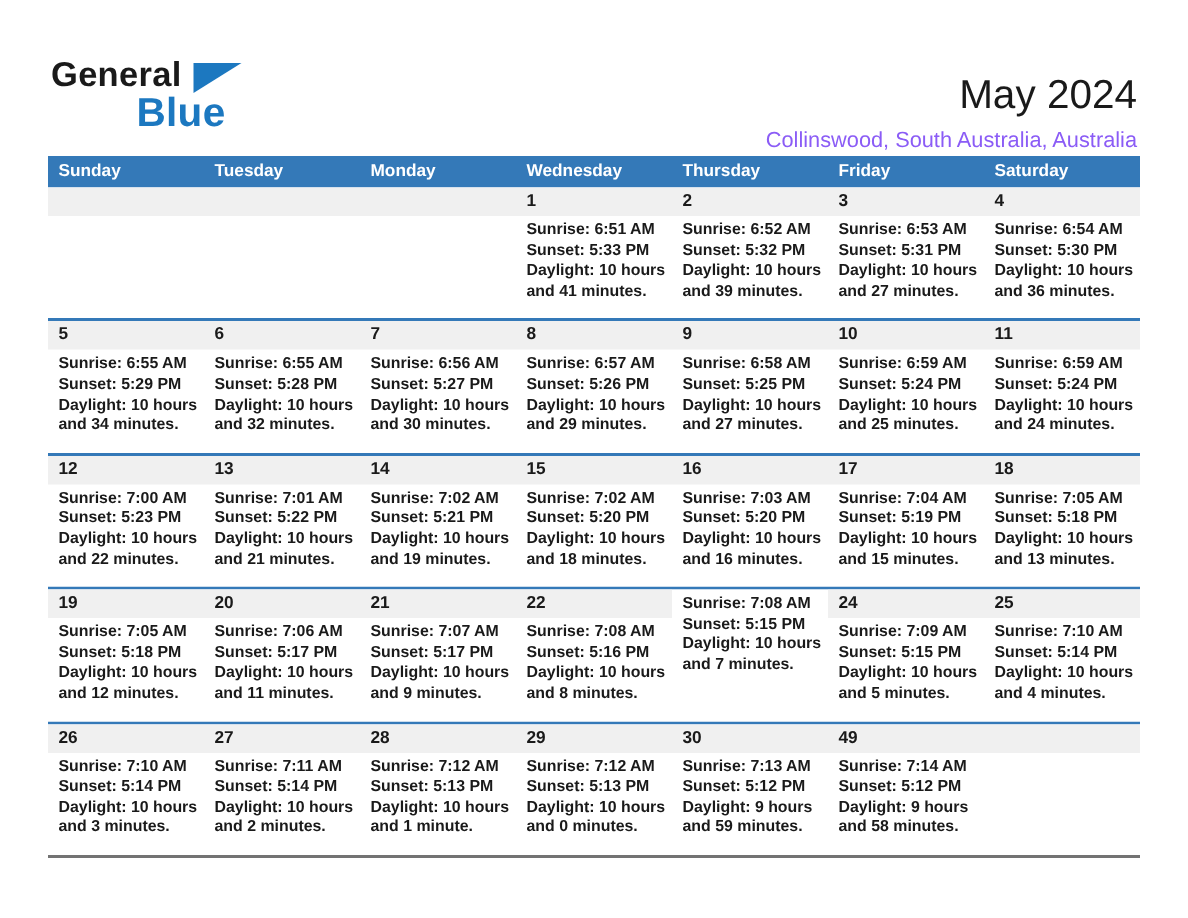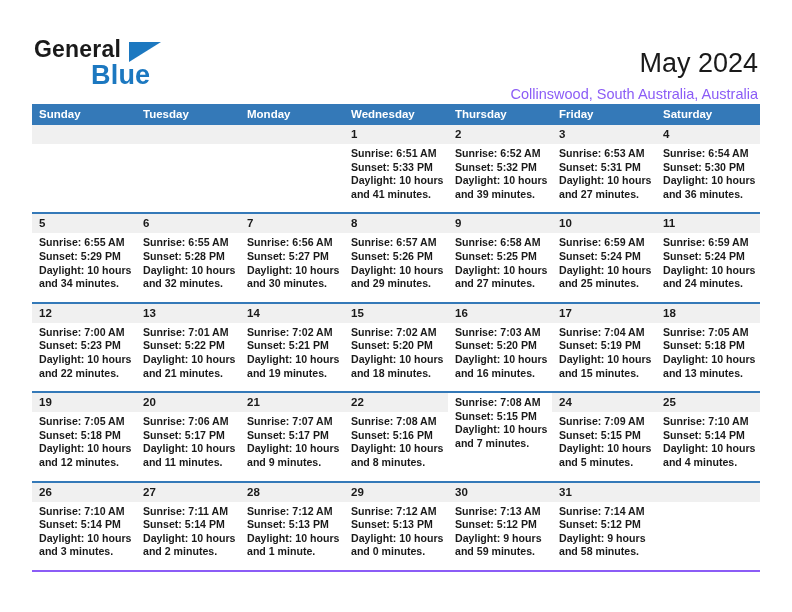--- a/index.html
+++ b/index.html
@@ -109,21 +109,21 @@
     overflow: hidden;
   }
 
   .week-row {
     display: flex;
     height: 89.4px;
     border-bottom: 2px solid #3479b8;
     box-sizing: border-box;
   }
   .week-row:last-child {
-    border-bottom: 2px solid #8b5cf6;
+    border-bottom: 2px solid #737373;
   }
   .day-cell {
     flex: 1 1 0;
     box-sizing: border-box;
     background: #ffffff;
     position: relative;
     overflow: hidden;
   }
   .day-num-band {
     height: 19px;
@@ -522,21 +522,21 @@
             </div>
             <div class="day-body">
               <div class="day-line">Sunrise: 7:13 AM</div>
               <div class="day-line">Sunset: 5:12 PM</div>
               <div class="day-line">Daylight: 9 hours</div>
               <div class="day-line">and 59 minutes.</div>
             </div>
           </div>
           <div class="day-cell">
             <div class="day-num-band">
-              <span class="day-num">31</span>
+              <span class="day-num">49</span>
             </div>
             <div class="day-body">
               <div class="day-line">Sunrise: 7:14 AM</div>
               <div class="day-line">Sunset: 5:12 PM</div>
               <div class="day-line">Daylight: 9 hours</div>
               <div class="day-line">and 58 minutes.</div>
             </div>
           </div>
           <div class="day-cell empty">
             <div class="day-num-band">

